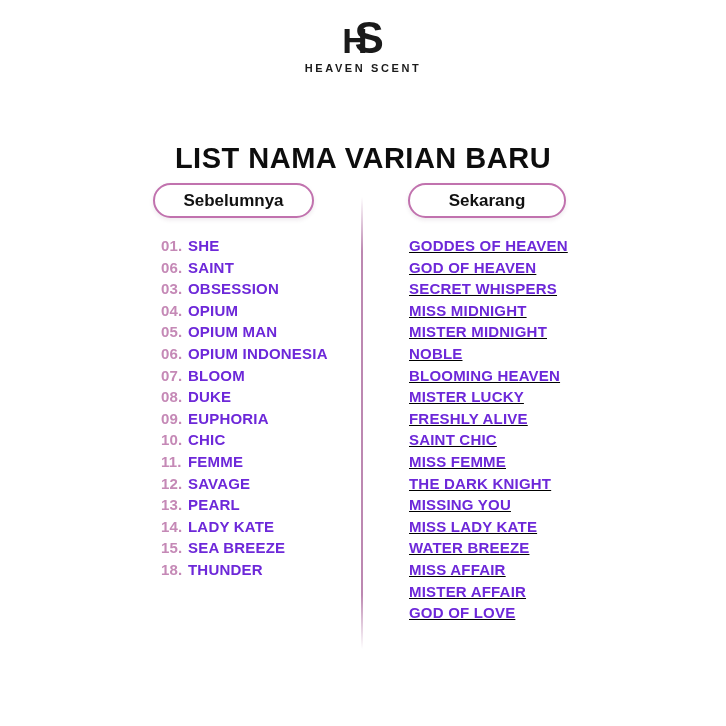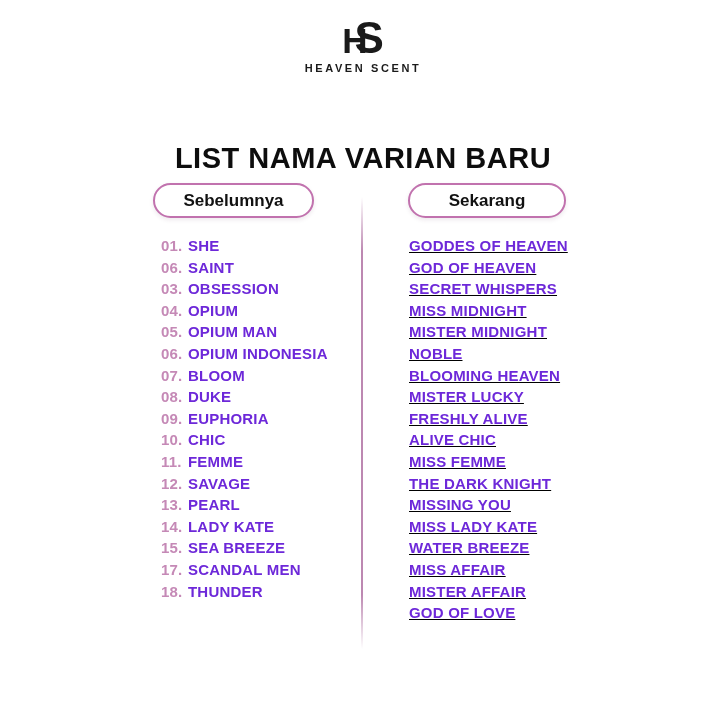--- a/index.html
+++ b/index.html
@@ -205,24 +205,20 @@
       </li>
       <li class="row">
         <span class="num">14.</span>
         <span class="nm">LADY KATE</span>
       </li>
       <li class="row">
         <span class="num">15.</span>
         <span class="nm">SEA BREEZE</span>
       </li>
       <li class="row">
-        <span class="num">17.</span>
-        <span class="nm">SCANDAL MEN</span>
-      </li>
-      <li class="row">
         <span class="num">18.</span>
         <span class="nm">THUNDER</span>
       </li>
     </ul>
   <ul class="list list-right" id="list-after">
       <li class="row">
         <span class="nm">GODDES OF HEAVEN</span>
       </li>
       <li class="row">
         <span class="nm">GOD OF HEAVEN</span>
@@ -242,21 +238,21 @@
       <li class="row">
         <span class="nm">BLOOMING HEAVEN</span>
       </li>
       <li class="row">
         <span class="nm">MISTER LUCKY</span>
       </li>
       <li class="row">
         <span class="nm">FRESHLY ALIVE</span>
       </li>
       <li class="row">
-        <span class="nm">ALIVE CHIC</span>
+        <span class="nm">SAINT CHIC</span>
       </li>
       <li class="row">
         <span class="nm">MISS FEMME</span>
       </li>
       <li class="row">
         <span class="nm">THE DARK KNIGHT</span>
       </li>
       <li class="row">
         <span class="nm">MISSING YOU</span>
       </li>

